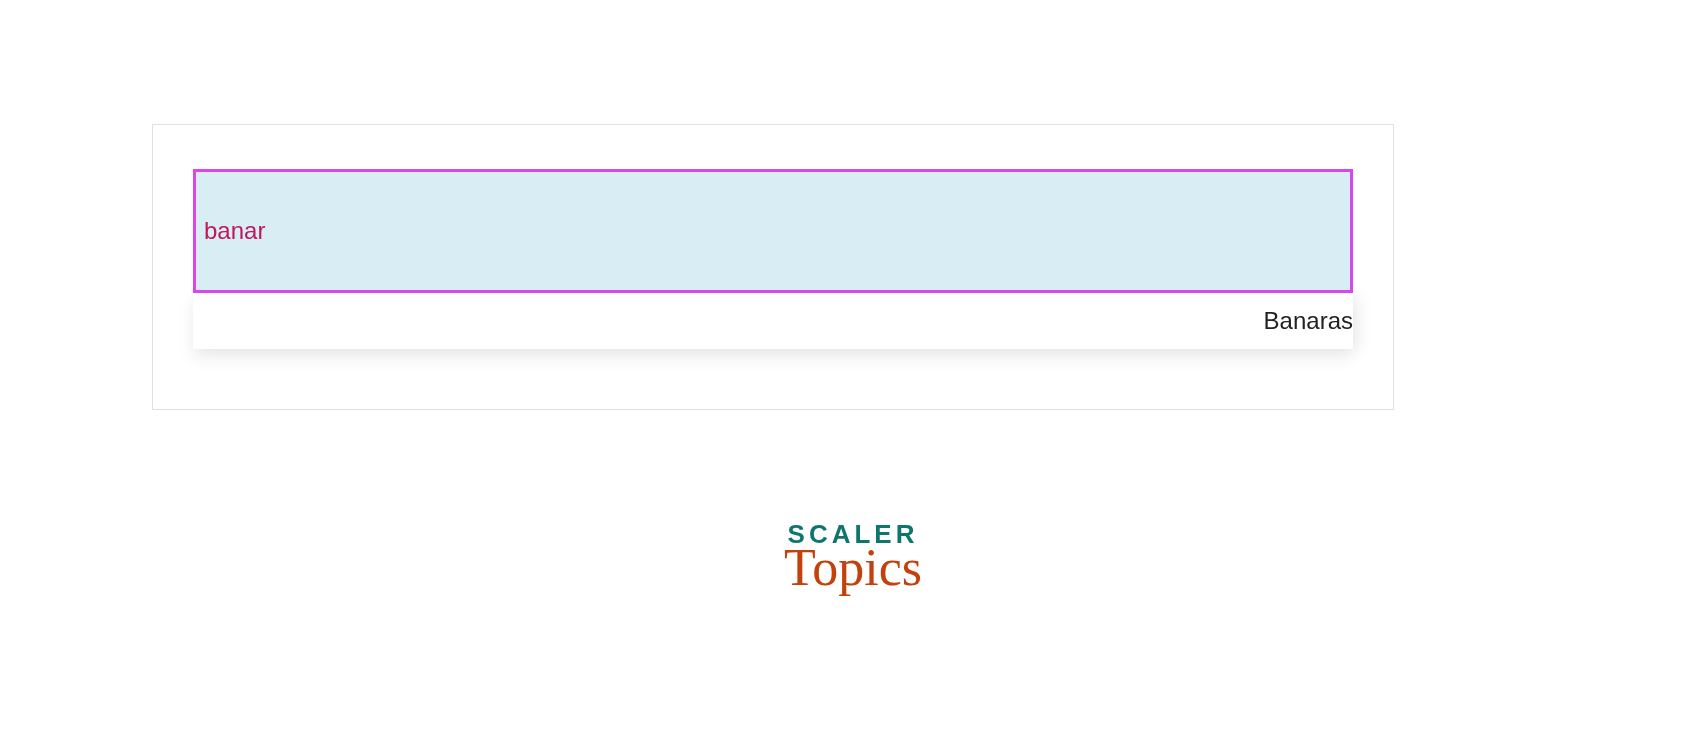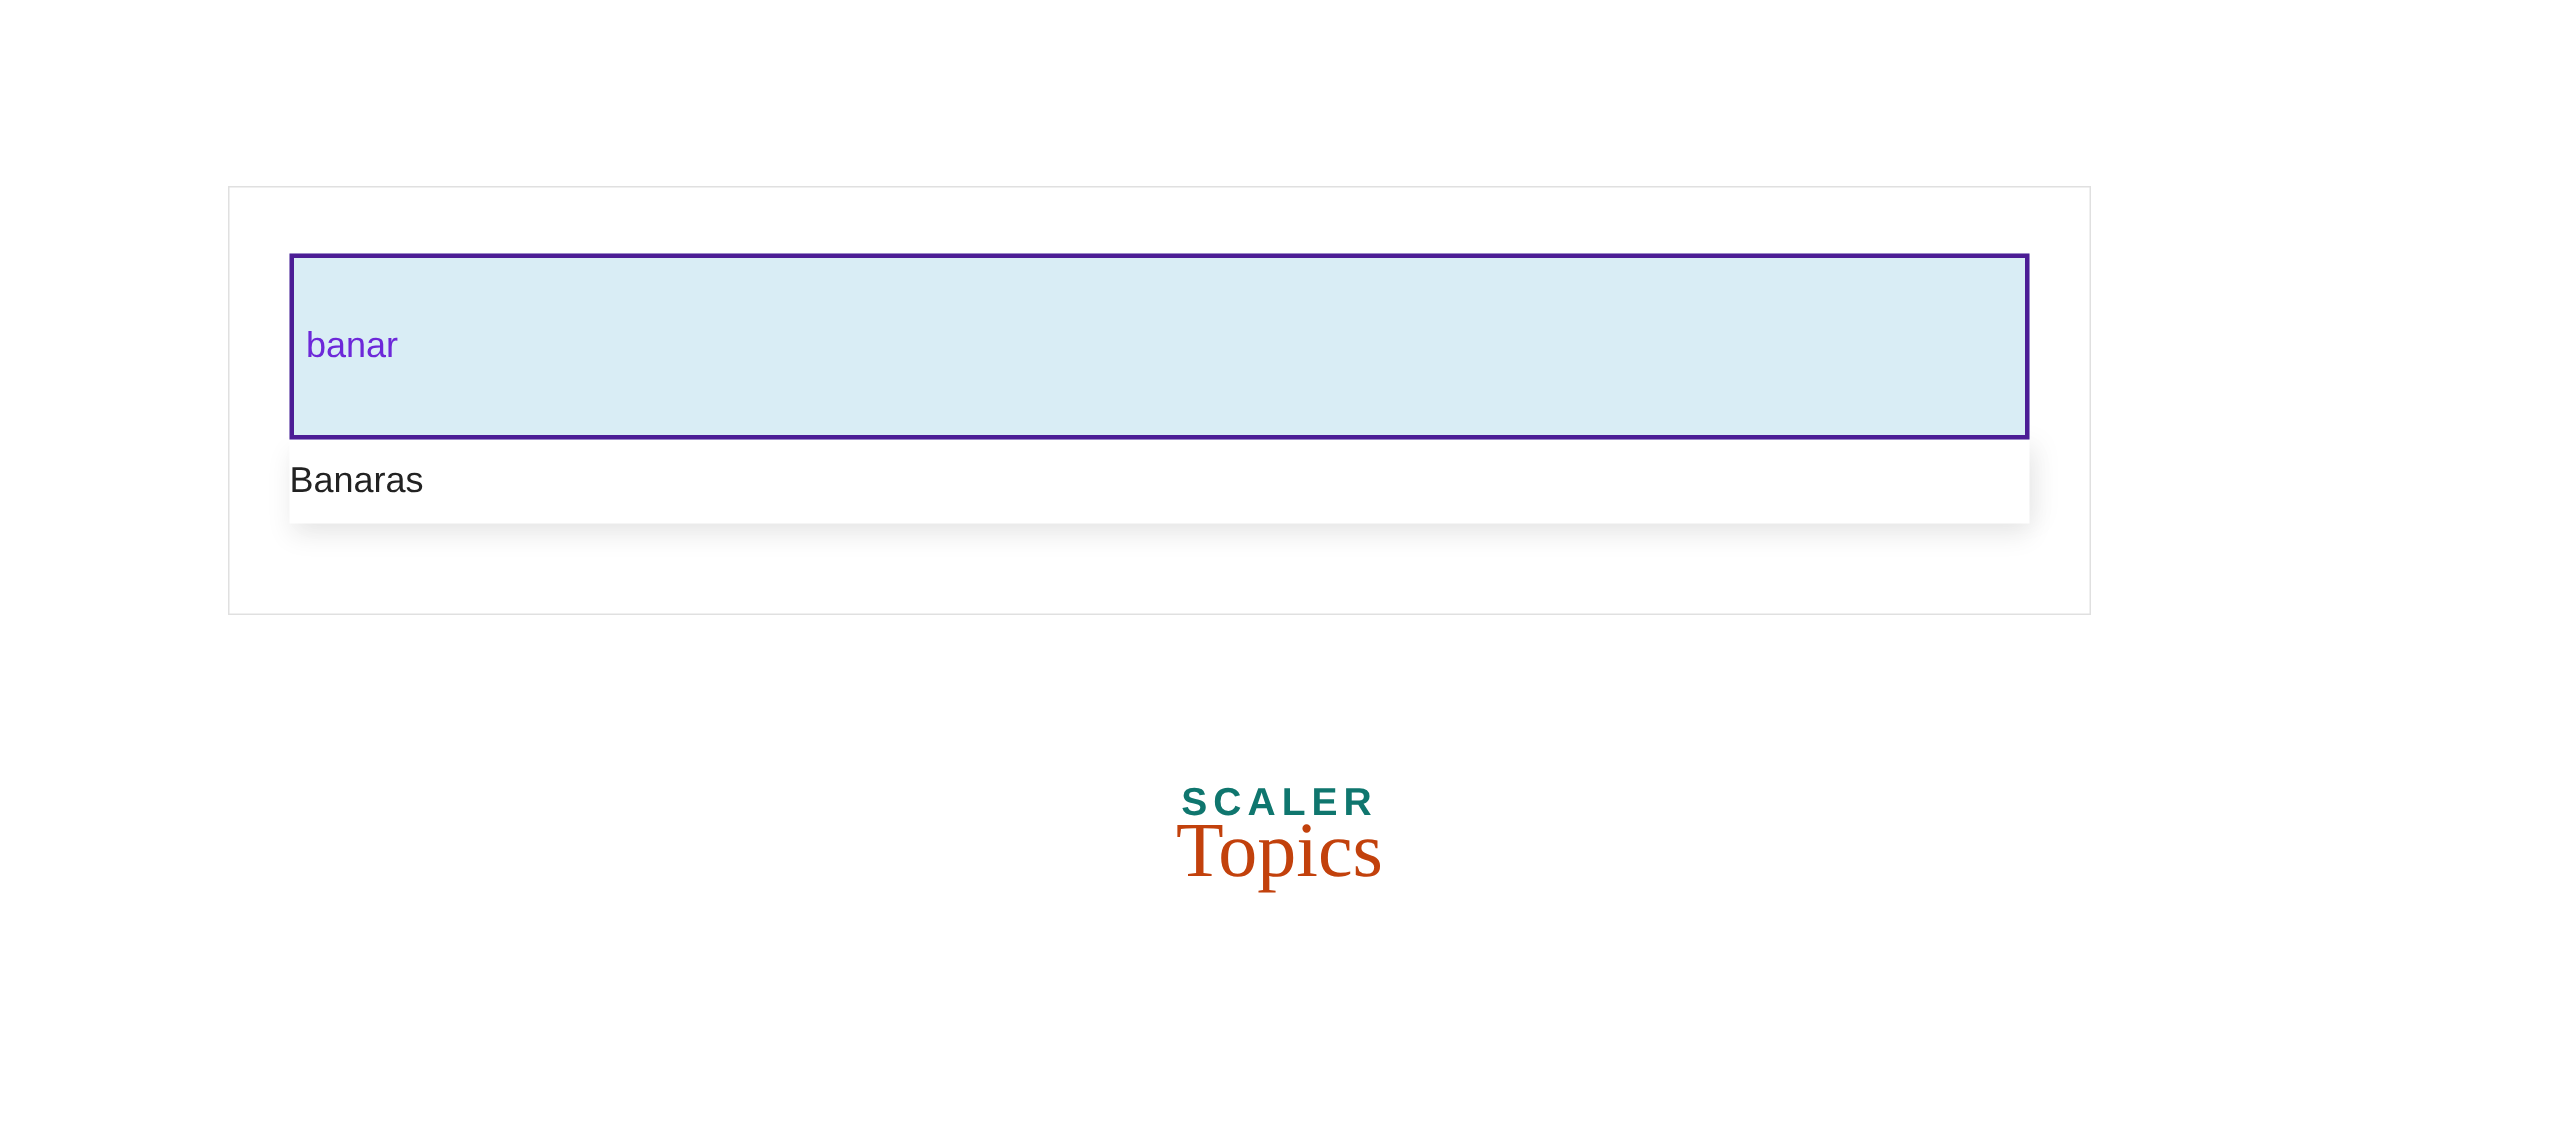--- a/index.html
+++ b/index.html
@@ -22,37 +22,37 @@
       top: 124px;
       width: 1242px;
       border: 1px solid #e0e0e0;
       padding: 44px 40px 60px 40px;
     }
     
     .search-input {
       width: 100%;
       height: 124px;
       background-color: #d9edf5;
-      border: 3px solid #4c1d95;
+      border: 3px solid #d946ef;
       font-size: 24px;
       padding: 0 8px;
       outline: none;
-      color: #6d28d9;
+      color: #be185d;
     }
     
     .dropdown {
       width: 100%;
       background: #fff;
       box-shadow: 0 8px 16px rgba(0,0,0,0.08), 8px 0 16px rgba(0,0,0,0.04);
       margin-top: 0;
     }
     
     .dropdown-item {
       padding: 14px 0;
-      text-align: left;
+      text-align: right;
       font-size: 24px;
       color: #222;
       cursor: pointer;
     }
     
     .logo {
       position: absolute;
       left: 50%;
       transform: translateX(-50%);
       top: 482px;

